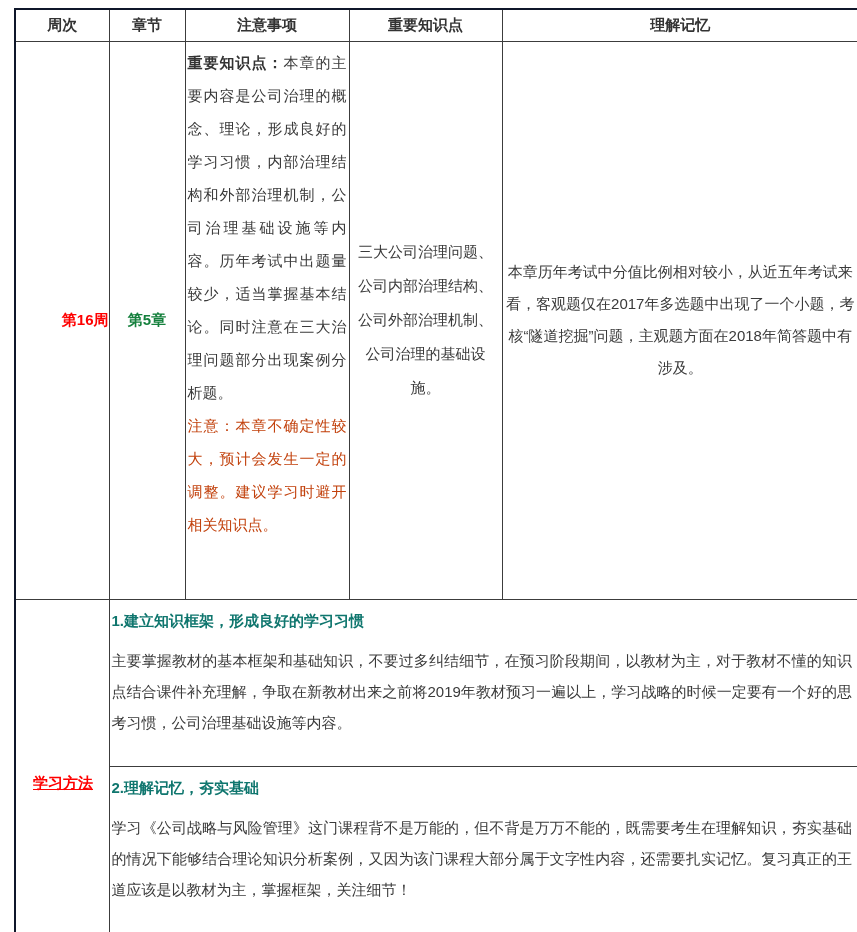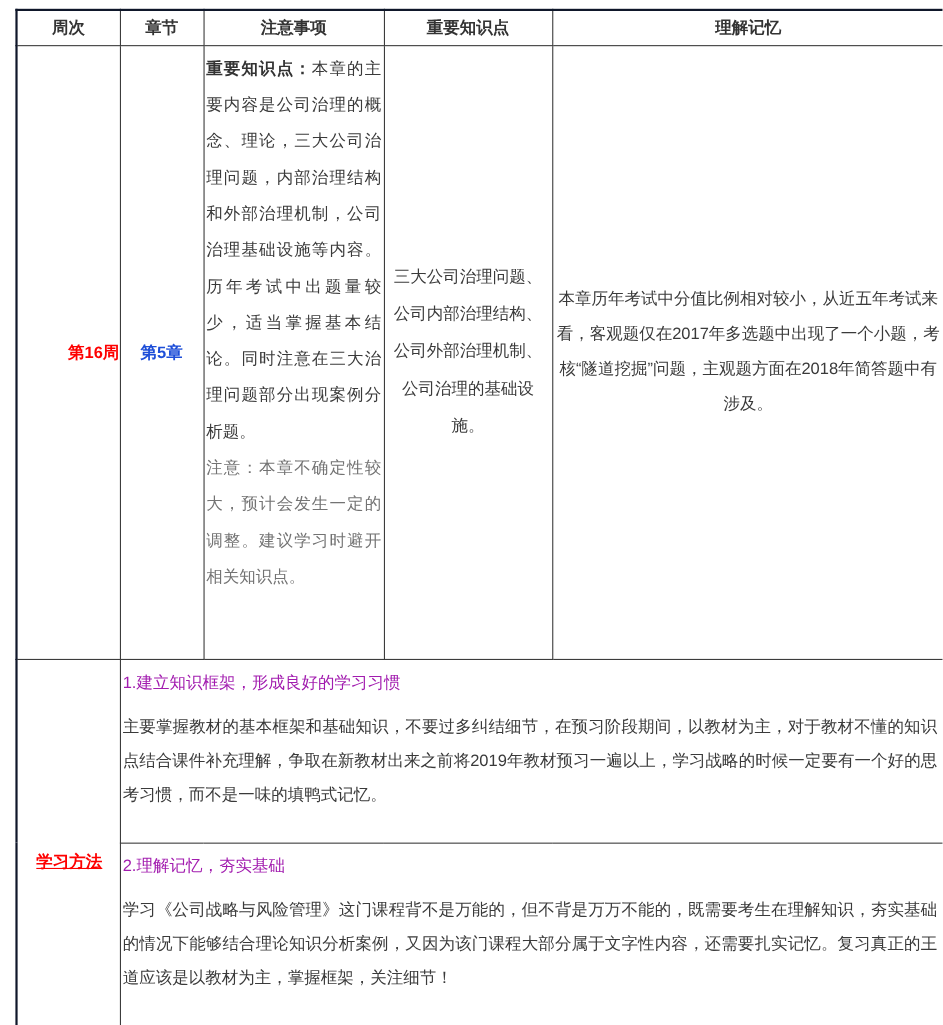--- a/index.html
+++ b/index.html
@@ -47,31 +47,31 @@
     text-align: right;
     padding-left: 1px;
     font-weight: bold;
     color: #fe0000;
     white-space: nowrap;
   }
   td.chapter-cell {
     vertical-align: middle;
     text-align: center;
     font-weight: bold;
-    color: #1d4ed8;
+    color: #15803d;
   }
   td.notes-cell {
     vertical-align: top;
     text-align: justify;
     padding: 4px 2px 0 2px;
     line-height: 33px;
   }
   td.notes-cell p { margin: 0; }
   .notes-lead { font-weight: bold; color: #333333; }
-  p.warning-paragraph { color: #737373; margin-top: 33px; }
+  p.warning-paragraph { color: #c2410c; margin-top: 33px; }
   td.keypoints-cell {
     vertical-align: middle;
     text-align: center;
     padding: 0 2px;
     line-height: 34px;
   }
   td.exam-cell {
     vertical-align: middle;
     text-align: center;
     padding: 12px 2px;
@@ -87,22 +87,22 @@
     font-weight: bold;
     color: #fe0000;
     white-space: nowrap;
     text-decoration: underline;
   }
   td.method-cell {
     vertical-align: top;
     padding: 6px 6px 0 2px;
   }
   .method-heading {
-    font-weight: normal;
-    color: #a21caf;
+    font-weight: bold;
+    color: #0f766e;
     line-height: 26px;
     margin: 2px 0 0 0;
   }
   .method-body {
     margin: 0;
     line-height: 31px;
     text-align: justify;
     color: #3a3a3a;
   }
   .method-body { margin-top: 11px; }
@@ -125,32 +125,32 @@
         <th>章节</th>
         <th>注意事项</th>
         <th>重要知识点</th>
         <th>理解记忆</th>
       </tr>
 
       <tr class="r-main">
         <td class="week-cell">第16周</td>
         <td class="chapter-cell">第5章</td>
         <td class="notes-cell">
-          <p><span class="notes-lead">重要知识点：</span><span>本章的主要内容是公司治理的概念、理论，三大公司治理问题，内部治理结构和外部治理机制，公司治理基础设施等内容。历年考试中出题量较少，适当掌握基本结论。同时注意在三大治理问题部分出现案例分析题。</span></p>
+          <p><span class="notes-lead">重要知识点：</span><span>本章的主要内容是公司治理的概念、理论，形成良好的学习习惯，内部治理结构和外部治理机制，公司治理基础设施等内容。历年考试中出题量较少，适当掌握基本结论。同时注意在三大治理问题部分出现案例分析题。</span></p>
           <p class="warning-paragraph">注意：本章不确定性较大，预计会发生一定的调整。建议学习时避开相关知识点。</p>
         </td>
         <td class="keypoints-cell">三大公司治理问题、公司内部治理结构、公司外部治理机制、公司治理的基础设施。</td>
         <td class="exam-cell">本章历年考试中分值比例相对较小，从近五年考试来看，客观题仅在2017年多选题中出现了一个小题，考核“隧道挖掘”问题，主观题方面在2018年简答题中有涉及。</td>
       </tr>
 
       <tr class="r-m1">
         <td class="methods-label-cell" rowspan="2">学习方法</td>
         <td class="method-cell" colspan="4">
           <p class="method-heading">1.建立知识框架，形成良好的学习习惯</p>
-          <p class="method-body">主要掌握教材的基本框架和基础知识，不要过多纠结细节，在预习阶段期间，以教材为主，对于教材不懂的知识点结合课件补充理解，争取在新教材出来之前将2019年教材预习一遍以上，学习战略的时候一定要有一个好的思考习惯，而不是一味的填鸭式记忆。</p>
+          <p class="method-body">主要掌握教材的基本框架和基础知识，不要过多纠结细节，在预习阶段期间，以教材为主，对于教材不懂的知识点结合课件补充理解，争取在新教材出来之前将2019年教材预习一遍以上，学习战略的时候一定要有一个好的思考习惯，公司治理基础设施等内容。</p>
         </td>
       </tr>
 
       <tr class="r-m2">
         <td class="method-cell" colspan="4">
           <p class="method-heading">2.理解记忆，夯实基础</p>
           <p class="method-body">学习《公司战略与风险管理》这门课程背不是万能的，但不背是万万不能的，既需要考生在理解知识，夯实基础的情况下能够结合理论知识分析案例，又因为该门课程大部分属于文字性内容，还需要扎实记忆。复习真正的王道应该是以教材为主，掌握框架，关注细节！</p>
         </td>
       </tr>
     </tbody>

